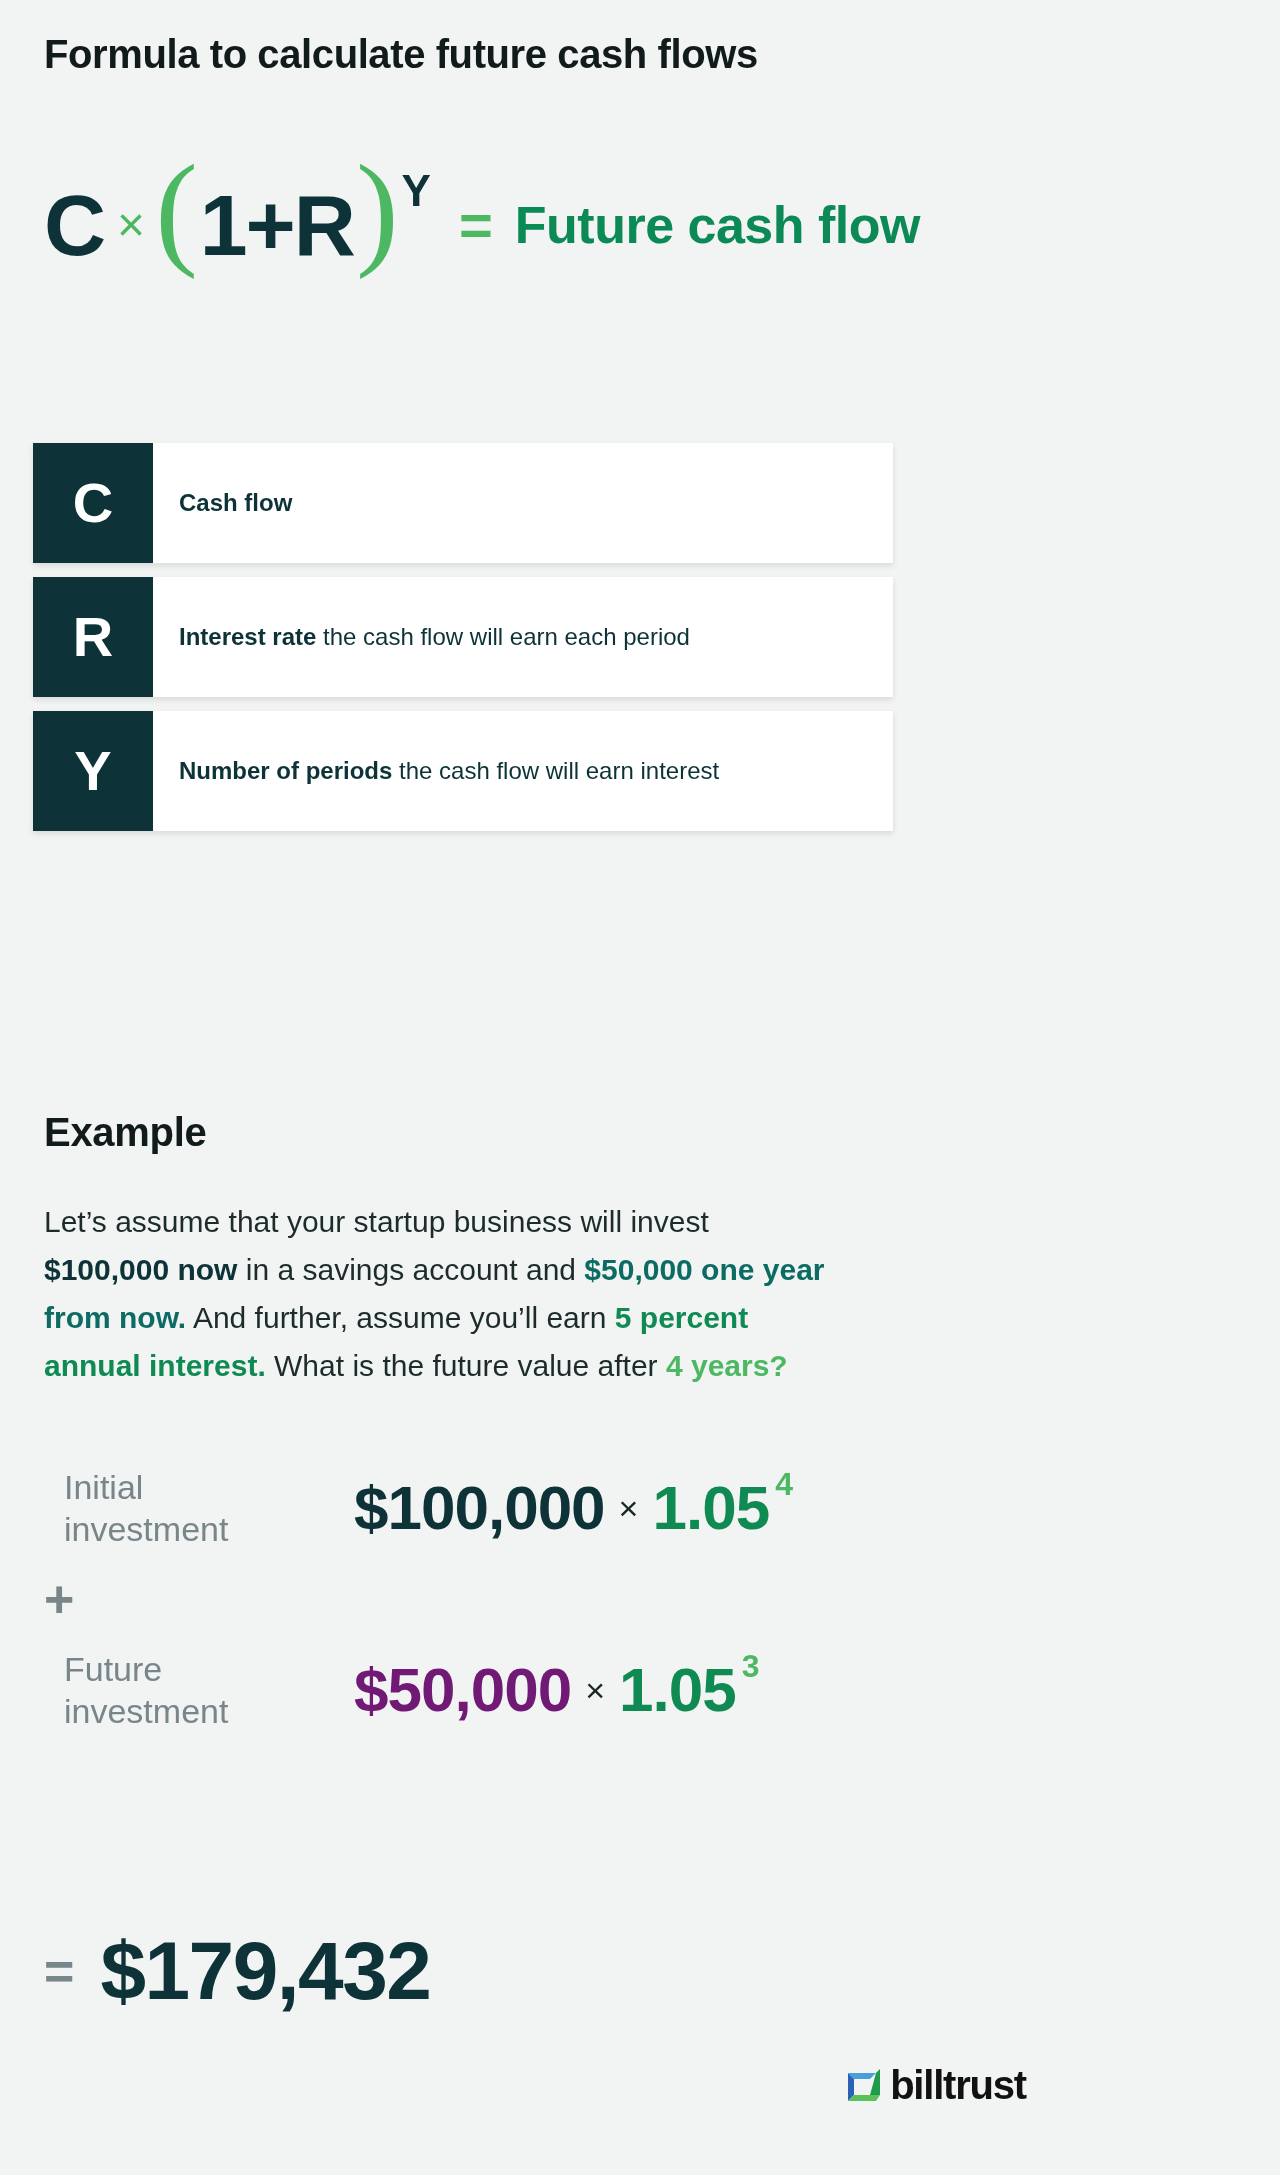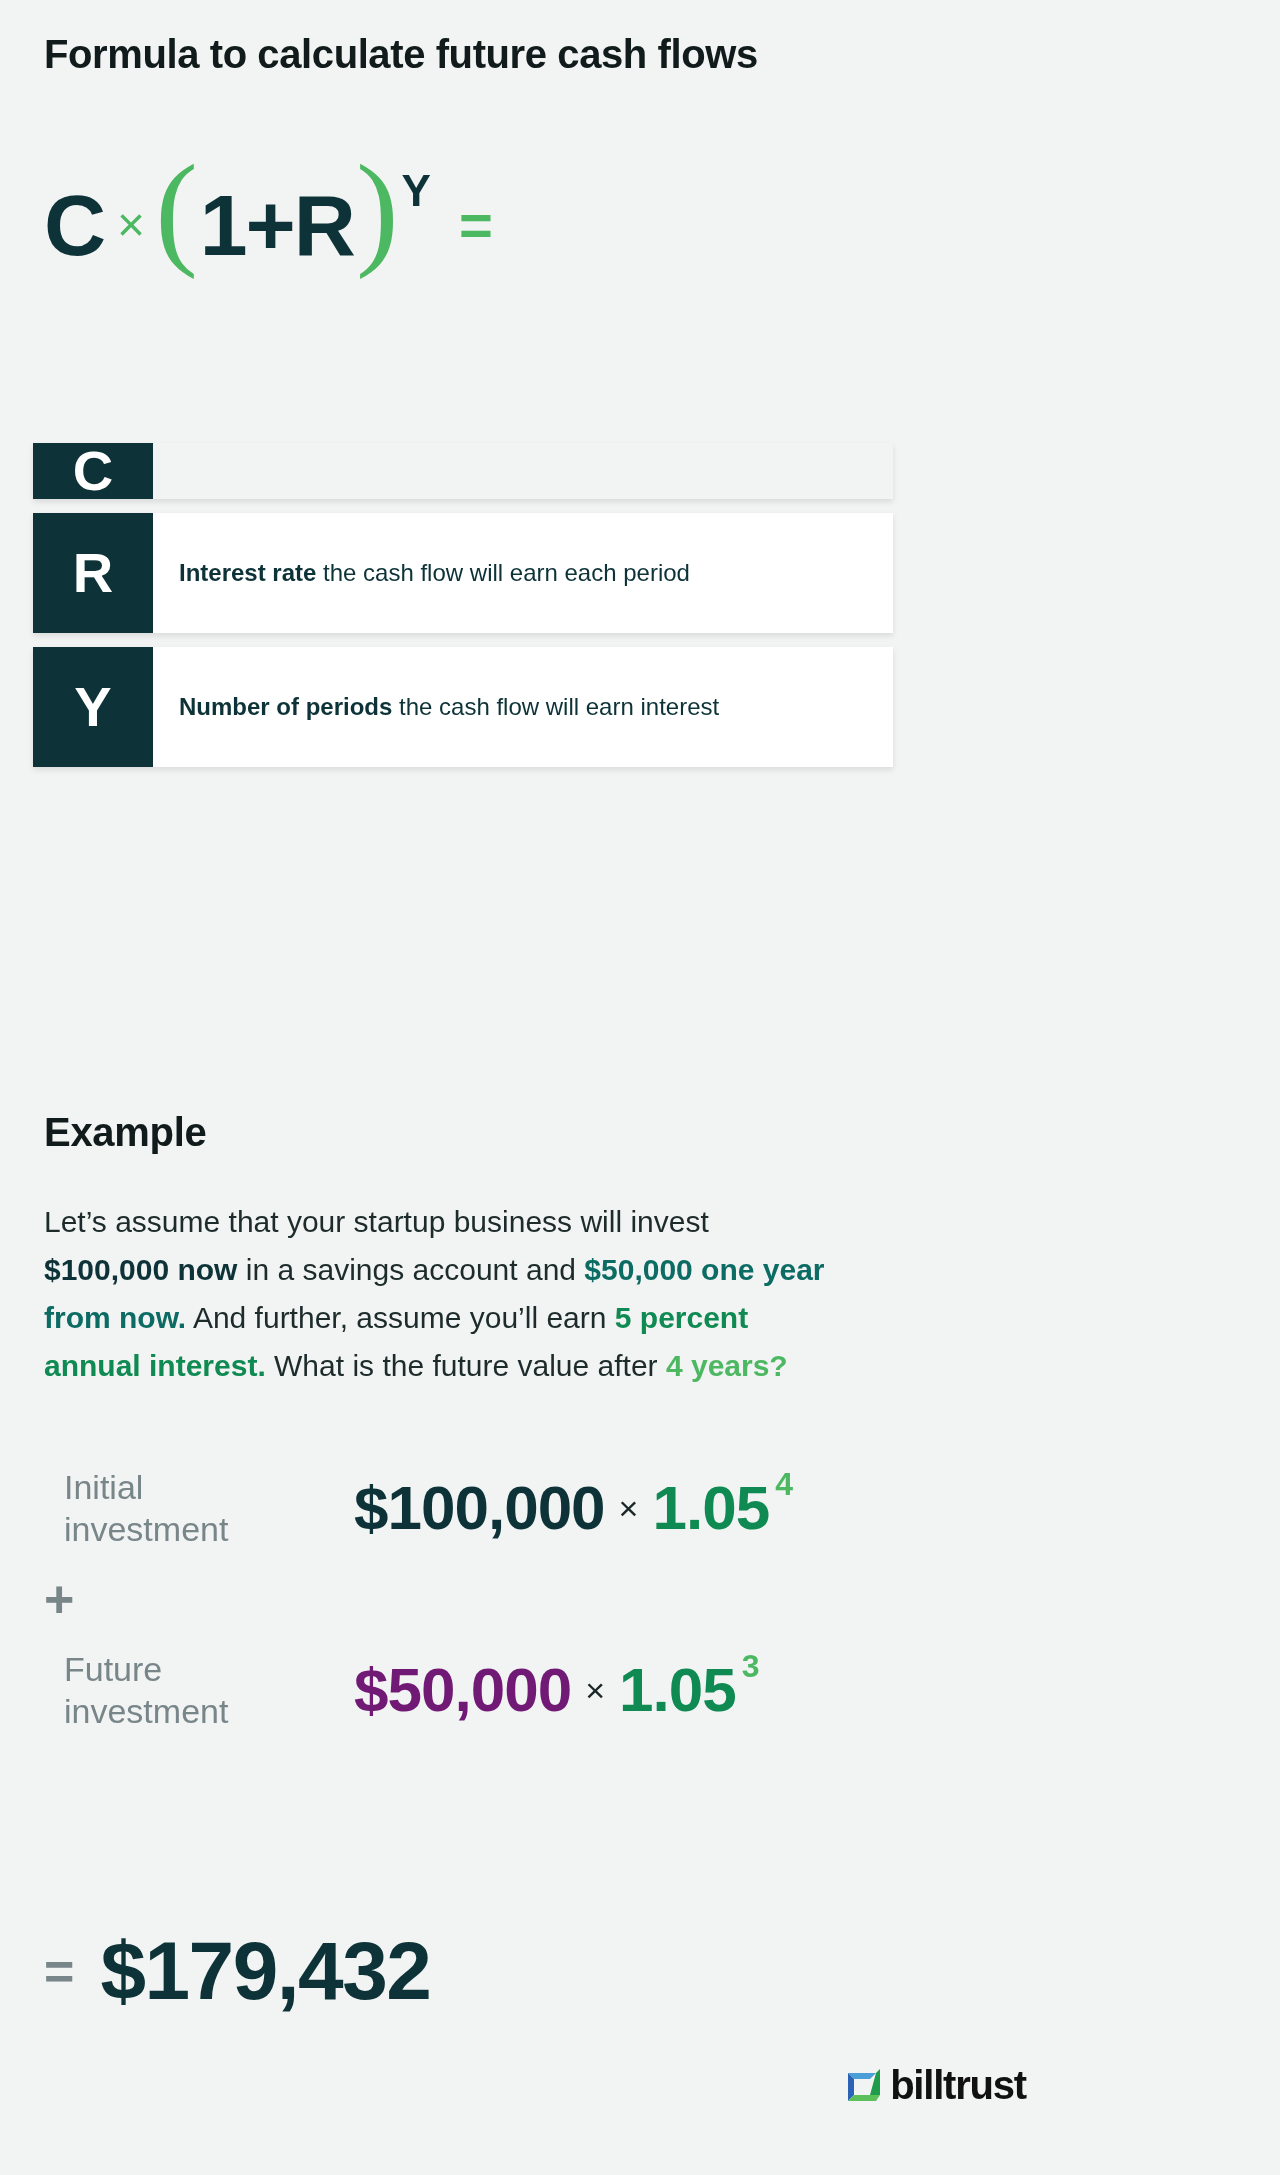--- a/index.html
+++ b/index.html
@@ -295,26 +295,30 @@
   <div class="title">Formula to calculate future cash flows</div>
 
   <div class="formula">
     <span class="f-c">C</span>
     <span class="f-times">×</span>
     <span class="f-paren f-lp">(</span>
     <span class="f-inner">1+R</span>
     <span class="f-paren f-rp">)</span>
     <span class="f-exp">Y</span>
     <span class="f-eq">=</span>
+    <span class="f-result">Future cash flow</span>
   </div>
 
   <div class="legend">
 
     <div class="legend-row">
       <div class="badge">C</div>
+      <div class="legend-body">
+        <span><b>Cash flow</b><span class="rest"></span></span>
+      </div>
     </div>
 
     <div class="legend-row">
       <div class="badge">R</div>
       <div class="legend-body">
         <span><b>Interest rate</b><span class="rest"> the cash flow will earn each period</span></span>
       </div>
     </div>
 
     <div class="legend-row">

